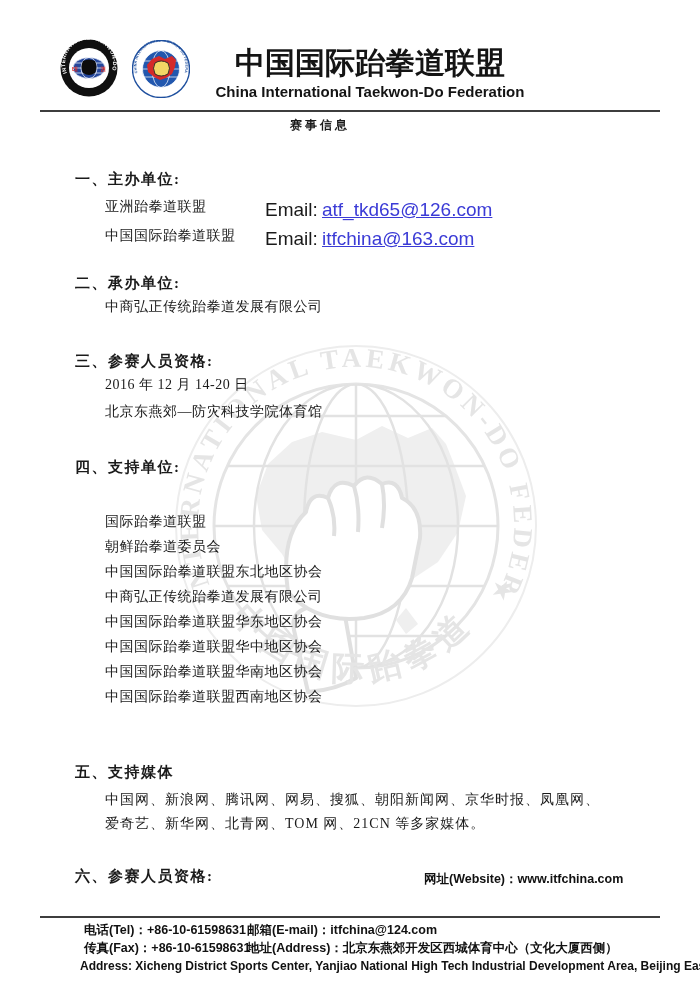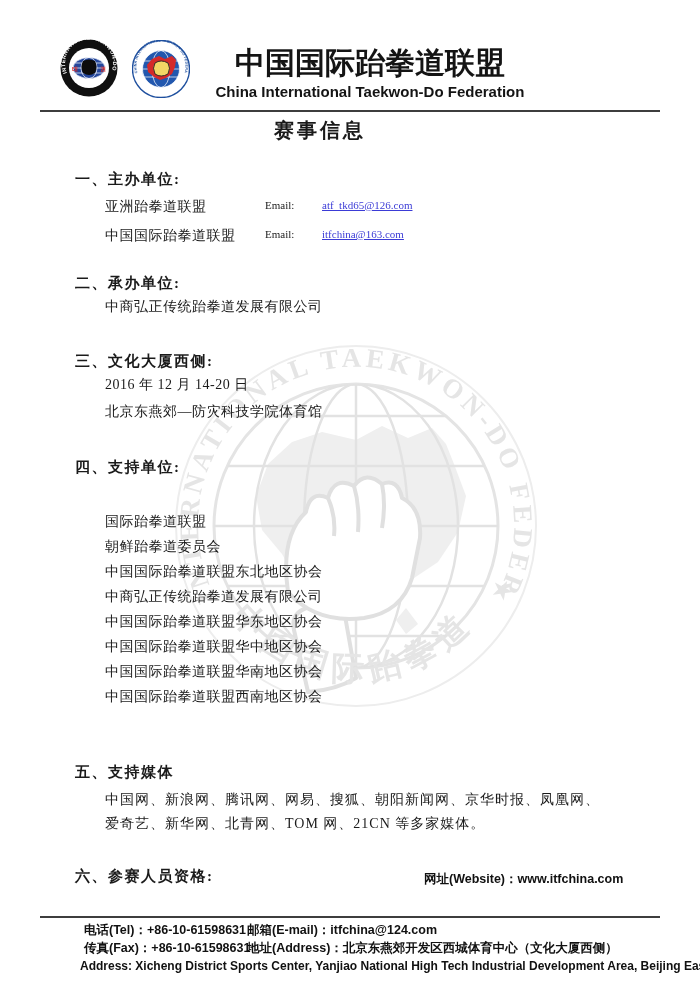--- a/index.html
+++ b/index.html
@@ -11,27 +11,27 @@
   
   .wm { position:absolute; left:170px; top:340px; width:372px; height:372px; z-index:0; }
   
   .logo1 { position:absolute; left:60px; top:39px; width:58px; height:58px; }
   .logo2 { position:absolute; left:132px; top:40px; width:58px; height:58px; }
   .titleblock { position:absolute; left:205px; top:46px; width:330px; text-align:center; z-index:2; }
   .org-cn { font-family:"Liberation Sans","DejaVu Sans",sans-serif; font-weight:900; font-size:30px; letter-spacing:0; color:#141414; line-height:1.1; }
   .org-en { font-family:"Liberation Sans","DejaVu Sans",sans-serif; font-weight:700; font-size:15px; color:#141414; margin-top:4px; }
   .hline { position:absolute; left:40px; width:620px; height:2px; background:#3d3d3d; z-index:2; }
   .doc-title { position:absolute; left:0; top:117px; width:640px; text-align:center;
-    font-size:20px; font-weight:700; letter-spacing:3px; z-index:2; }
+    font-size:12px; font-weight:700; letter-spacing:3px; z-index:2; }
   
   .z { position:absolute; z-index:2; white-space:nowrap; }
   .h { left:75px; font-size:15px; font-weight:700; letter-spacing:1.5px; }
   .it { left:105px; font-size:14px; letter-spacing:0.5px; }
   .media { letter-spacing:1px; }
-  .mono { font-family:Liberation Serif, serif; font-size:11px; letter-spacing:0; }
+  .mono { font-family:Liberation Sans, sans-serif; font-size:19px; letter-spacing:0; }
   a.maillink { color:#3b3bd6; text-decoration:underline; }
   
   .foot { position:absolute; z-index:2; font-family:"Liberation Sans","DejaVu Sans",sans-serif;
     font-weight:700; font-size:12.5px; color:#111; white-space:nowrap; }
 </style>
 </head>
 <body>
 
 <div class="page">
 
@@ -146,21 +146,21 @@
   </div>
   <div class="z" style="top:227px; left:0; width:700px">
     <span class="z it" style="top:0">中国国际跆拳道联盟</span>
     <span class="z mono" style="top:1px; left:265px">Email:</span>
     <a class="z mono maillink" style="top:1px; left:322px" href="#">itfchina@163.com</a>
   </div>
 
   <div class="z h" style="top:274px">二、承办单位:</div>
   <div class="z it" style="top:298px">中商弘正传统跆拳道发展有限公司</div>
 
-  <div class="z h" style="top:352px">三、文化大厦西侧:</div>
+  <div class="z h" style="top:352px">三、参赛人员资格:</div>
   <div class="z it" style="top:376px">2016 年 12 月 14-20 日</div>
   <div class="z it" style="top:403px">北京东燕郊—防灾科技学院体育馆</div>
 
   <div class="z h" style="top:458px">四、支持单位:</div>
   <div class="z it" style="top:513px">国际跆拳道联盟</div>
   <div class="z it" style="top:538px">朝鲜跆拳道委员会</div>
   <div class="z it" style="top:563px">中国国际跆拳道联盟东北地区协会</div>
   <div class="z it" style="top:588px">中商弘正传统跆拳道发展有限公司</div>
   <div class="z it" style="top:613px">中国国际跆拳道联盟华东地区协会</div>
   <div class="z it" style="top:638px">中国国际跆拳道联盟华中地区协会</div>

